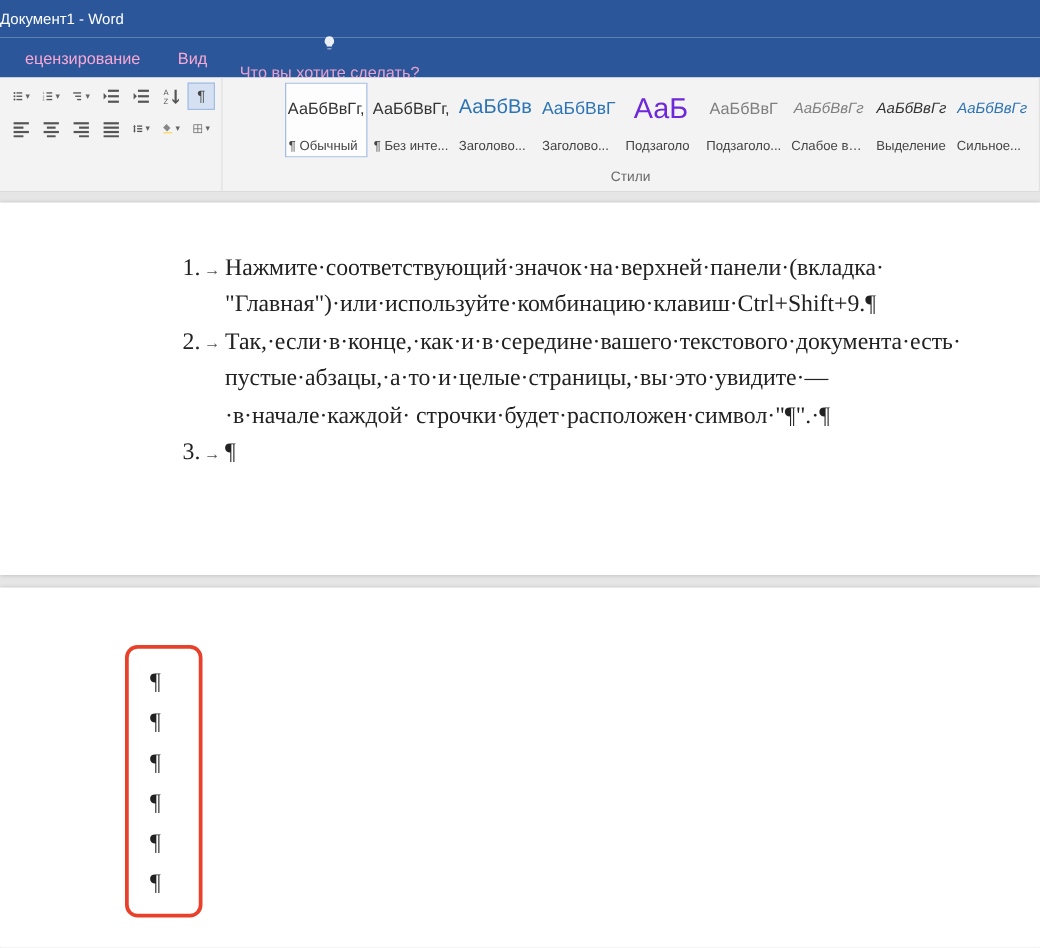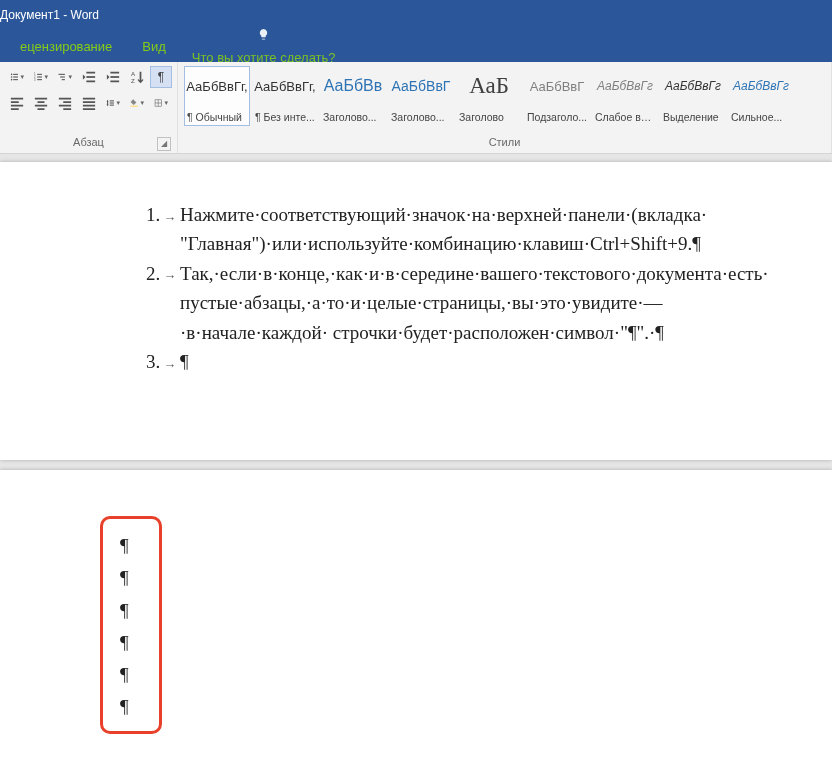--- a/index.html
+++ b/index.html
@@ -21,21 +21,21 @@
     justify-content: flex-start;
     font-size: 12px;
   }
   .tabrow {
     height: 32px;
     background: #2b579a;
     display: flex;
     align-items: center;
     padding: 0 6px;
     gap: 2px;
-    color: #84cc16;
+    color: #f9a8d4;
     font-size: 13px;
   }
   .tabrow .tab {
     padding: 6px 14px;
     cursor: pointer;
   }
   .tabrow .tellme {
     display: flex;
     align-items: center;
     gap: 6px;
@@ -112,20 +112,21 @@
     font-size: 7px;
     margin-left: 2px;
     color: #666;
   }
   .ibtn svg { display:block; }
   .styles-body {
     display: flex;
     gap: 2px;
     align-items: flex-start;
     overflow: hidden;
+    margin-left: 44px;
   }
   .style-item {
     width: 66px;
     height: 60px;
     border: 1px solid transparent;
     display: flex;
     flex-direction: column;
     align-items: center;
     justify-content: space-between;
     padding: 4px 2px 2px;
@@ -348,24 +349,20 @@
           </div>
           <div class="ibtn dd">
             <svg width="14" height="14" viewBox="0 0 16 16" fill="none" stroke="#555">
                 <rect x="2" y="2" width="12" height="12"></rect>
                 <line x1="2" y1="8" x2="14" y2="8"></line>
                 <line x1="8" y1="2" x2="8" y2="14"></line>
               </svg>
           </div>
         </div>
       </div>
-      <div class="group-label">
-        <span>Абзац</span>
-        <span class="dlaunch">◢</span>
-      </div>
     </div>
 
     <div class="group" style="flex:1;min-width:0">
       <div class="group-body">
         <div class="styles-body" id="styles-gallery">
             <div class="style-item selected">
               <div class="sample" style="color: rgb(51, 51, 51); font-size: 13px;">АаБбВвГг,</div>
               <div class="sname">¶ Обычный</div>
             </div>
             <div class="style-item">
@@ -374,22 +371,22 @@
             </div>
             <div class="style-item">
               <div class="sample" style="color: rgb(46, 116, 181); font-size: 16px;">АаБбВв</div>
               <div class="sname">Заголово...</div>
             </div>
             <div class="style-item">
               <div class="sample" style="color: rgb(46, 116, 181); font-size: 14px;">АаБбВвГ</div>
               <div class="sname">Заголово...</div>
             </div>
             <div class="style-item">
-              <div class="sample" style="color: #404040; font-size: 23px; font-family: Liberation Serif, serif;">АаБ</div>
-              <div class="sname">Заголово</div>
+              <div class="sample" style="color: #6d28d9; font-size: 23px;">АаБ</div>
+              <div class="sname">Подзаголо</div>
             </div>
             <div class="style-item">
               <div class="sample" style="color: rgb(127, 127, 127); font-size: 13px;">АаБбВвГ</div>
               <div class="sname">Подзаголо...</div>
             </div>
             <div class="style-item">
               <div class="sample" style="color: rgb(127, 127, 127); font-size: 12px; font-style: italic;">АаБбВвГг</div>
               <div class="sname">Слабое вы...</div>
             </div>
             <div class="style-item">

